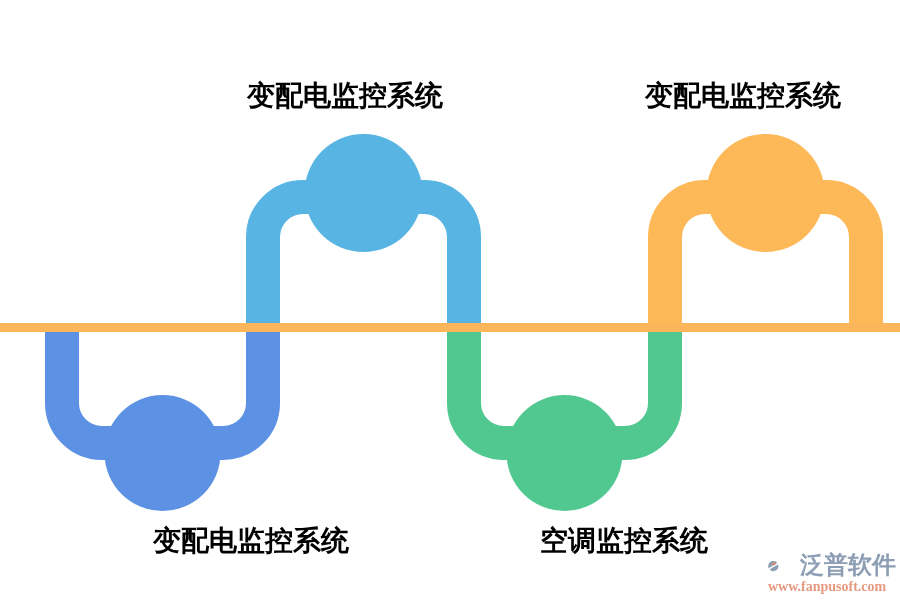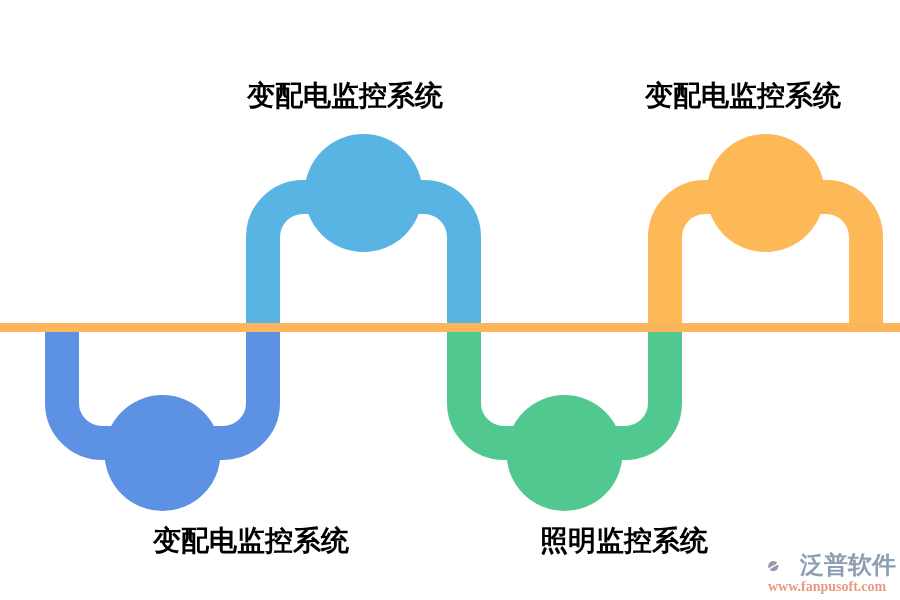--- a/index.html
+++ b/index.html
@@ -67,21 +67,21 @@
       <rect x="0" y="323" width="900" height="9" fill="#FBB55A"></rect>
       <circle cx="162.5" cy="453" r="58" fill="#5C91E4"></circle>
       <circle cx="363.5" cy="193" r="59" fill="#57B4E3"></circle>
       <circle cx="564.5" cy="453" r="58" fill="#52C891"></circle>
       <circle cx="765.5" cy="193" r="59" fill="#FDB857"></circle>
     </svg>
 
   <div class="node-label label-pos-0" style="color: rgb(0, 0, 0); text-align: right;">变配电监控系统</div>
   <div class="node-label label-pos-1" style="color: rgb(0, 0, 0);">变配电监控系统</div>
   <div class="node-label label-pos-2" style="color: rgb(0, 0, 0);">变配电监控系统</div>
-  <div class="node-label label-pos-3" style="color: rgb(0, 0, 0);">照明监控系统</div>
+  <div class="node-label label-pos-3" style="color: rgb(0, 0, 0);">空调监控系统</div>
 
   <div class="watermark">
     <div class="watermark-row">
       <svg class="logo-icon-svg" width="28" height="28" viewBox="0 0 28 28">
         <circle id="logo-base" cx="13.5" cy="14.5" r="13" fill="#8C9DB4"></circle>
         <path d="M0 21 Q 11 13 28 4 L 28 9 Q 13 16 2 25 Z" fill="#ffffff"></path>
         <path id="logo-accent" d="M9 11 Q 13 3 21 5.5 Q 20.5 12 13.5 12.5 Z" fill="#D98A70"></path>
       </svg>
       <span class="brand-name" style="color: rgb(140, 157, 180);">泛普软件</span>
     </div>

